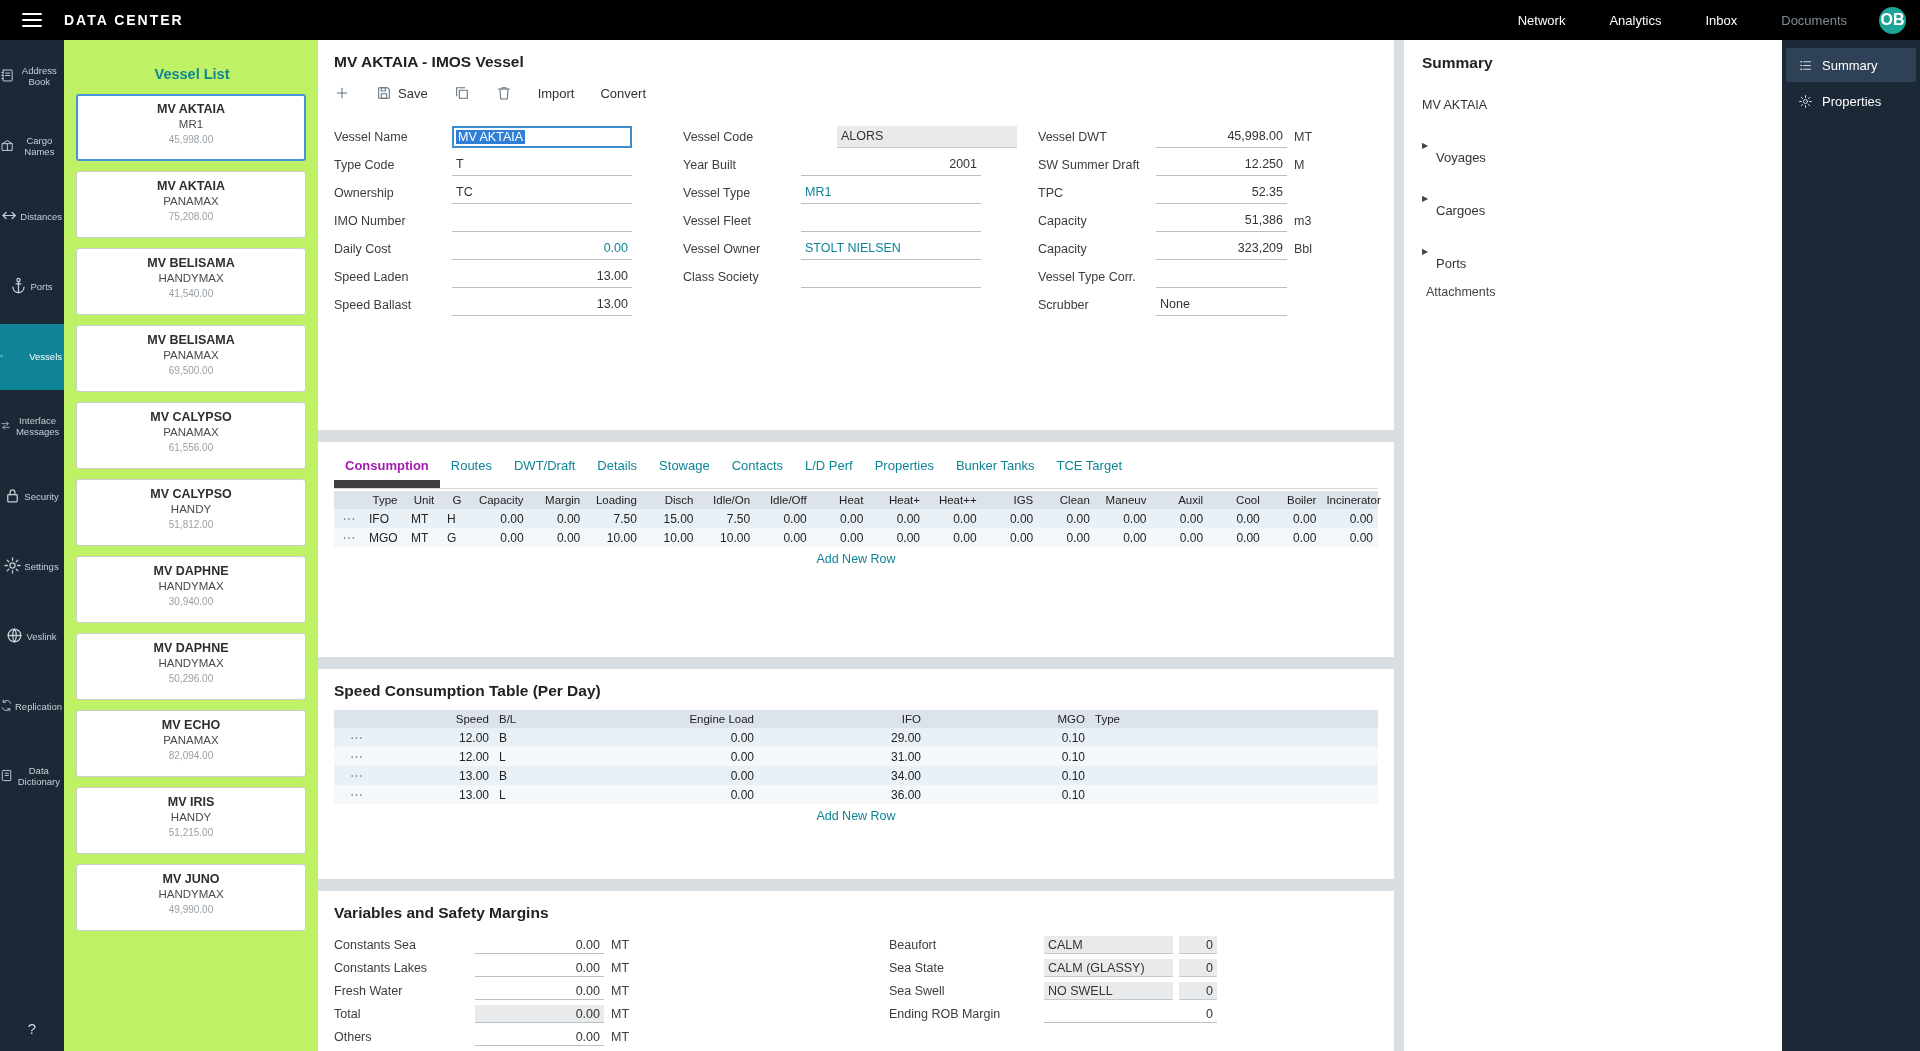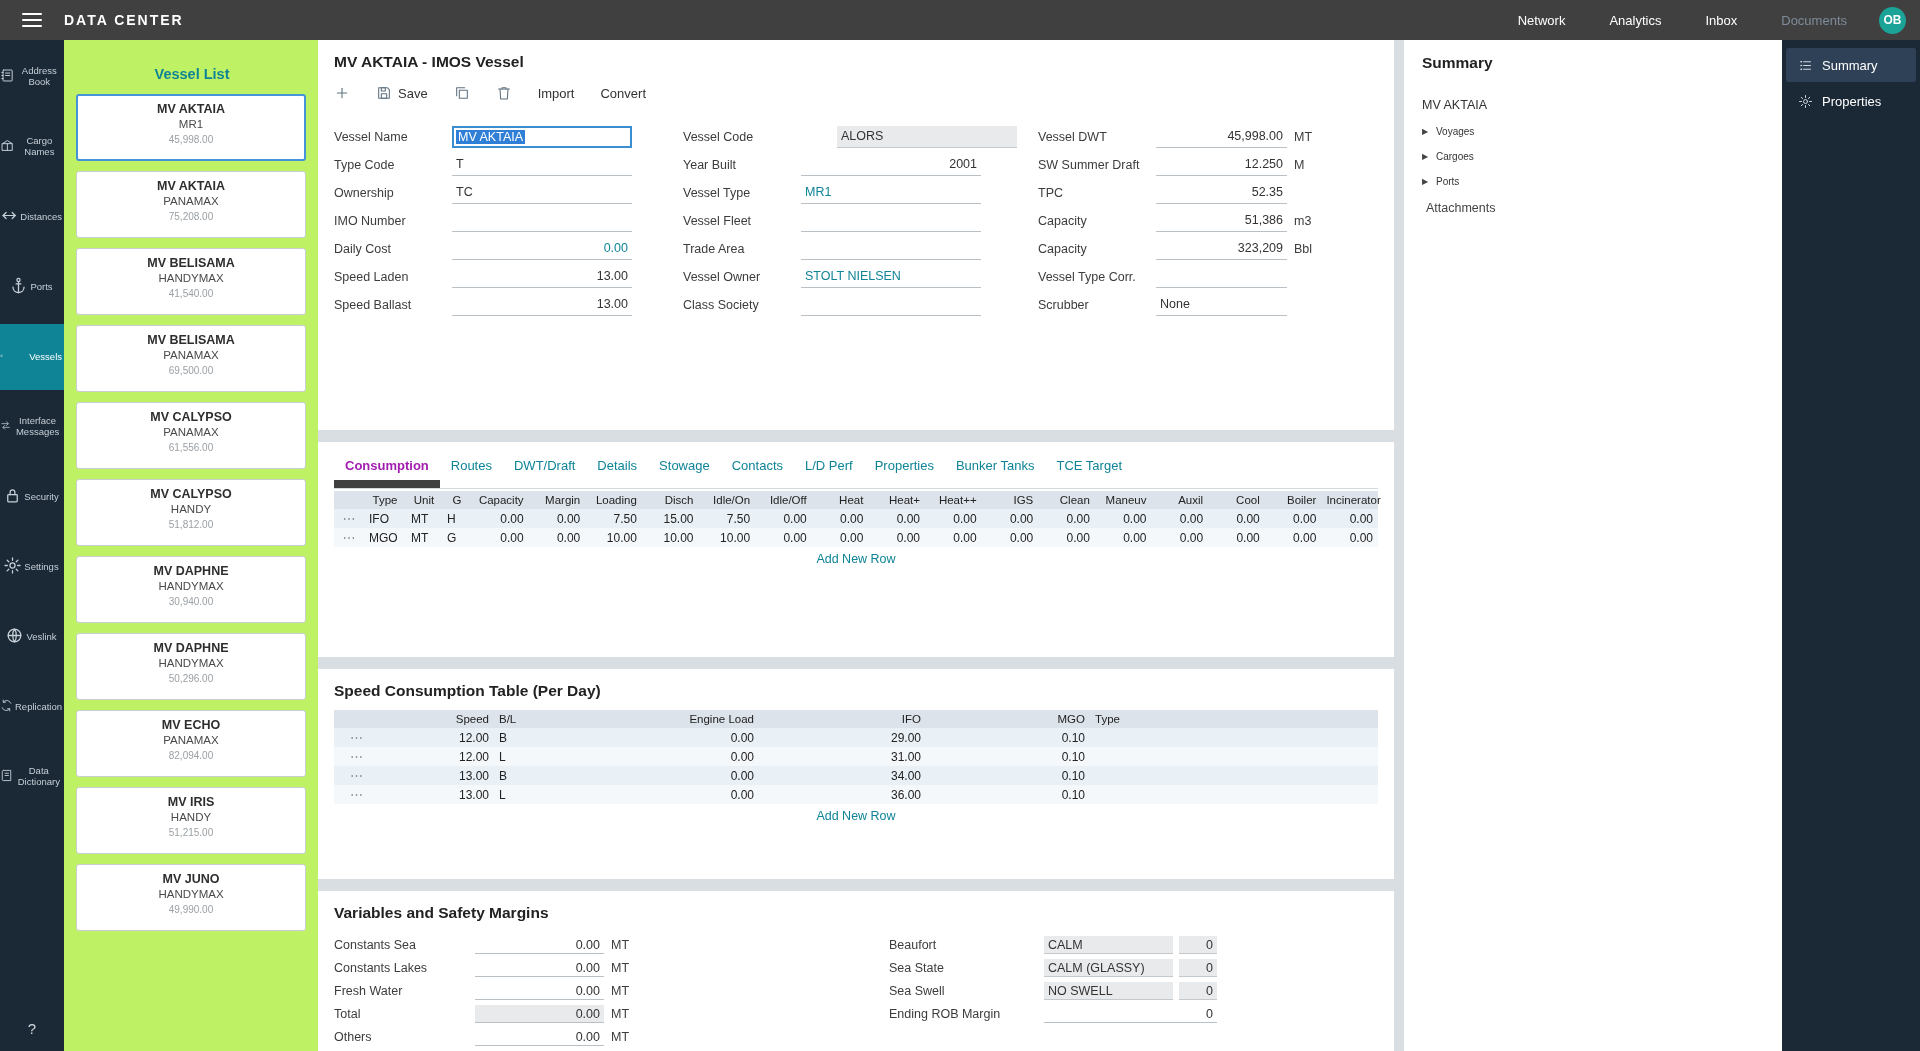--- a/index.html
+++ b/index.html
@@ -1,28 +1,28 @@
 <!DOCTYPE html>
 <html><head>
 <meta charset="utf-8">
 <style>
   * { margin:0; padding:0; box-sizing:border-box; }
   html,body { width:1920px; height:1051px; overflow:hidden; font-family:"Liberation Sans",sans-serif; background:#d9dee2; color:#333; }
   svg { fill:none; stroke:currentColor; stroke-width:1.6; stroke-linecap:round; stroke-linejoin:round; }
 
   
-  .topbar { height:40px; background:#404040; display:flex; align-items:center; color:#fff; padding-right:14px; }
+  .topbar { height:40px; background:#000000; display:flex; align-items:center; color:#fff; padding-right:14px; }
   .hamburger { width:64px; display:flex; justify-content:center; cursor:pointer; }
   .hamburger .bars { width:20px; }
   .hamburger .bars div { height:2px; background:#fff; margin:4px 0; border-radius:1px; }
   .app-title { font-size:14px; font-weight:bold; letter-spacing:2px; }
   .topbar .spacer { flex:1; }
   .topnav-item { font-size:13px; color:#fff; padding:0 22px; cursor:pointer; }
   .topnav-item.dim { color:#7e8c99; }
-  .avatar { width:27px; height:27px; border-radius:50%; background:#1aa396; color:#fff; font-size:12px; font-weight:bold; display:flex; align-items:center; justify-content:center; margin-left:10px; cursor:pointer; }
+  .avatar { width:27px; height:27px; border-radius:50%; background:#1aa396; color:#fff; font-size:16px; font-weight:bold; display:flex; align-items:center; justify-content:center; margin-left:10px; cursor:pointer; }
 
   
   .app { display:flex; height:1011px; }
 
   
   .leftrail { width:64px; background:#1b2836; display:flex; flex-direction:column; align-items:stretch; padding-top:4px; }
   .lr-item { height:66px; display:flex; align-items:center; justify-content:center; color:#c6d0d8; cursor:pointer; margin-bottom:4px; }
   .lr-item svg { width:19px; height:19px; margin-bottom:4px; }
   .lr-item .lbl { font-size:9.5px; line-height:1.15; text-align:center; padding:0 2px; }
   .lr-item.active { background:#0f8496; color:#fff;gap:24px; }
@@ -100,21 +100,21 @@
   .vsel { width:129px; height:18px; background:#e9eaeb; border-bottom:1px solid #c4c9cd; font-size:12.5px; padding:0 4px; display:flex; align-items:center; cursor:pointer; }
   .vnum { width:38px; height:18px; background:#e9eaeb; border-bottom:1px solid #c4c9cd; font-size:12.5px; padding:0 4px; margin-left:6px; display:flex; align-items:center; justify-content:flex-end; cursor:text; }
   .vnum.plain { background:transparent; border-bottom:1px solid #b9c0c6; width:173px; margin-left:0; }
 
   
   .summary { width:378px; background:#fff; padding:14px 18px; overflow:hidden; }
   .sum-title { font-size:15.5px; font-weight:bold; color:#222; }
   .sum-vessel { font-size:12.5px; color:#333; margin-top:26px; }
   .tree-item { display:flex; align-items:center; margin-top:14px; cursor:pointer; }
   .tree-arrow { font-size:8px; color:#444; width:14px; }
-  .tree-label { font-size:10px; color:#333; }
+  .tree-label { font-size:13px; color:#333;margin-top:24px; }
   .attachments { font-size:12.5px; color:#444; margin-top:14px; margin-left:4px; cursor:pointer; }
 
   
   .rightrail { width:138px; background:#1b2836; padding-top:6px; }
   .rr-item { display:flex; align-items:center; color:#fff; font-size:13px; height:34px; padding:0 12px; cursor:pointer; margin:2px 4px; border-radius:2px; }
   .rr-item svg { width:15px; height:15px; margin-right:9px; color:#cfd8dd; }
   .rr-item.active { background:#2e4156; }
 </style>
 </head>
 <body>
@@ -397,26 +397,20 @@
               </div>
           </div>
           <div class="fr">
             <label class="flabel">Vessel Type</label>
             <div class="fld link">
                 <span>MR1</span>
               </div>
           </div>
           <div class="fr">
             <label class="flabel">Vessel Fleet</label>
-            <div class="fld">
-                <span></span>
-              </div>
-          </div>
-          <div class="fr">
-            <label class="flabel">Trade Area</label>
             <div class="fld">
                 <span></span>
               </div>
           </div>
           <div class="fr">
             <label class="flabel">Vessel Owner</label>
             <div class="fld link">
                 <span>STOLT NIELSEN</span>
               </div>
           </div>

